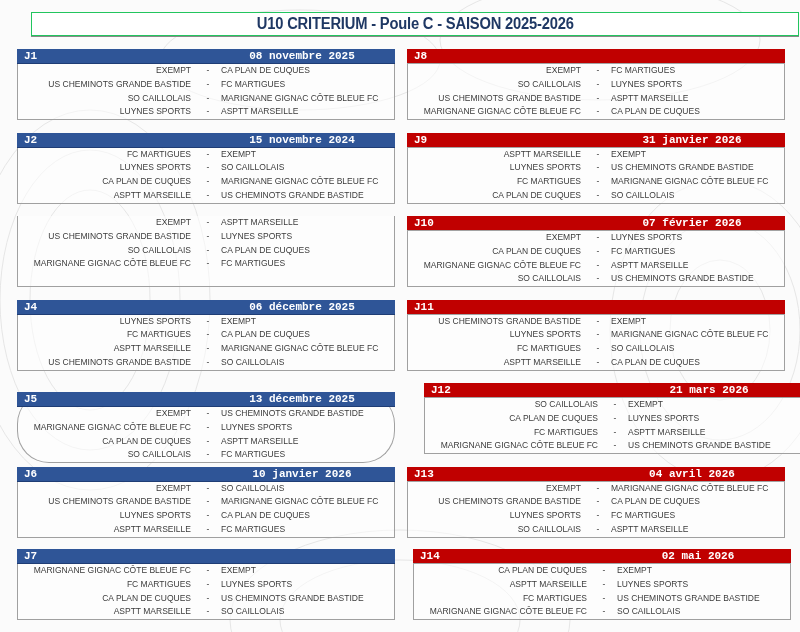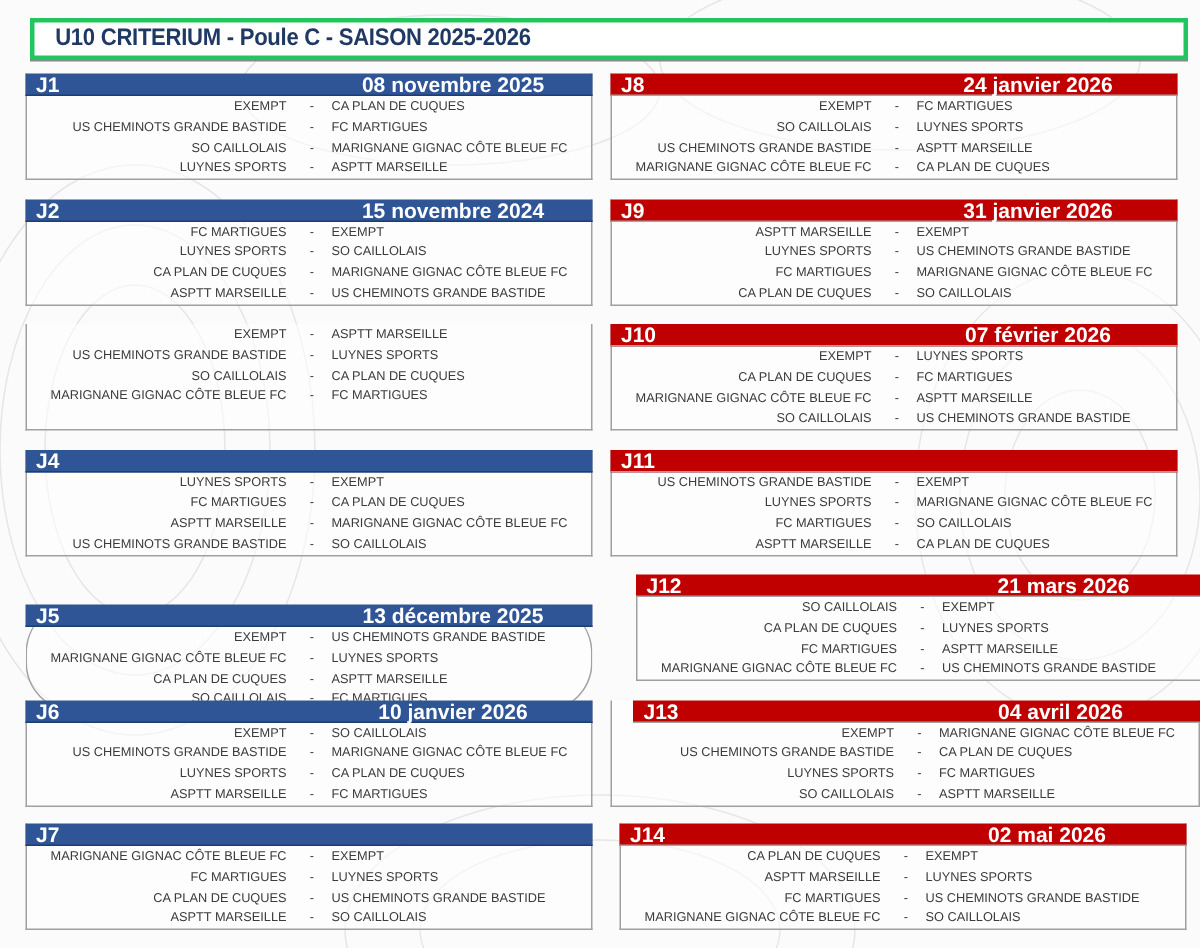--- a/index.html
+++ b/index.html
@@ -3,37 +3,37 @@
 <meta charset="utf-8">
 <style>
   html, body { margin: 0; padding: 0; }
   body {
     width: 800px; height: 632px; overflow: hidden; position: relative;
     background: #fbfbfb;
     font-family: "Liberation Sans", sans-serif;
   }
   .bg-pattern { position: absolute; inset: 0; z-index: 0; }
   .title-box {
-    position: absolute; left: 20px; top: 12px; width: 766px; height: 22px;
-    border: 3px solid #22c55e; background: #ffffff; z-index: 1;
-    display: flex; align-items: center; justify-content: flex-start;
+    position: absolute; left: 31px; top: 12px; width: 766px; height: 22px;
+    border: 1px solid #22c55e; background: #ffffff; z-index: 1;
+    display: flex; align-items: center; justify-content: center;
     box-shadow: 0 1px 0 #888;
   }
   .title-text {
     font-family: "Liberation Sans", sans-serif;
     font-weight: bold; font-size: 16px; color: #1f3864; letter-spacing: -0.2px;
     transform: scaleX(0.92);
   }
   .block {
     position: absolute; width: 376px; height: 70px; z-index: 1;
     border: 1px solid #a0a0a0; border-top: none; background: rgba(255,255,255,0.55);
   }
   .block .hdr {
-    position: relative; height: 14px; color: #fff; font-weight: bold; font-size: 14px;
-    line-height: 14px; margin: 0 -1px;
+    position: relative; height: 14px; color: #fff; font-weight: bold; font-size: 11px;
+    line-height: 14px; margin: 0 -1px; font-family: Liberation Mono, monospace;
   }
   .block.blue .hdr { background: #2f5597; border-bottom: 1px solid #1f3d75; }
   .block.red .hdr { background: #c00000; border-bottom: 1px solid #a3a3a3; }
   .hdr .round { position: absolute; left: 7px; top: 0; }
   .hdr .date { position: absolute; left: 200px; width: 170px; text-align: center; top: 0; font-weight: bold; }
   .row {
     position: relative; height: 13.8px; font-size: 8.5px; line-height: 13.8px; color: #3b3b3b;
     text-transform: uppercase; white-space: nowrap;
   }
   .row .home { position: absolute; right: 203px; text-align: right; }
@@ -136,44 +136,45 @@
   <div class="row">
       <span class="home">MARIGNANE GIGNAC CÔTE BLEUE FC</span>
       <span class="sep">-</span>
       <span class="away">FC MARTIGUES</span>
     </div>
 </div>
 
 <div class="block blue" style="left:17px; top:299.5px;">
   <div class="hdr">
     <span class="round">J4</span>
-  </div>
-  <div class="row">
-      <span class="home">LUYNES SPORTS</span>
-      <span class="sep">-</span>
-      <span class="away">EXEMPT</span>
-    </div>
-  <div class="row">
-      <span class="home">FC MARTIGUES</span>
-      <span class="sep">-</span>
-      <span class="away">CA PLAN DE CUQUES</span>
-    </div>
-  <div class="row">
-      <span class="home">ASPTT MARSEILLE</span>
-      <span class="sep">-</span>
-      <span class="away">MARIGNANE GIGNAC CÔTE BLEUE FC</span>
-    </div>
-  <div class="row">
-      <span class="home">US CHEMINOTS GRANDE BASTIDE</span>
-      <span class="sep">-</span>
-      <span class="away">SO CAILLOLAIS</span>
-    </div>
-</div>
-
-<div class="block blue" style="left:17px; top:403px;border-radius:32px;">
+    <span class="date">06 décembre 2025</span>
+  </div>
+  <div class="row">
+      <span class="home">LUYNES SPORTS</span>
+      <span class="sep">-</span>
+      <span class="away">EXEMPT</span>
+    </div>
+  <div class="row">
+      <span class="home">FC MARTIGUES</span>
+      <span class="sep">-</span>
+      <span class="away">CA PLAN DE CUQUES</span>
+    </div>
+  <div class="row">
+      <span class="home">ASPTT MARSEILLE</span>
+      <span class="sep">-</span>
+      <span class="away">MARIGNANE GIGNAC CÔTE BLEUE FC</span>
+    </div>
+  <div class="row">
+      <span class="home">US CHEMINOTS GRANDE BASTIDE</span>
+      <span class="sep">-</span>
+      <span class="away">SO CAILLOLAIS</span>
+    </div>
+</div>
+
+<div class="block blue" style="left:17px; top:392px;border-radius:32px;">
   <div class="hdr">
     <span class="round">J5</span>
     <span class="date">13 décembre 2025</span>
   </div>
   <div class="row">
       <span class="home">EXEMPT</span>
       <span class="sep">-</span>
       <span class="away">US CHEMINOTS GRANDE BASTIDE</span>
     </div>
   <div class="row">
@@ -242,21 +243,20 @@
   <div class="row">
       <span class="home">ASPTT MARSEILLE</span>
       <span class="sep">-</span>
       <span class="away">SO CAILLOLAIS</span>
     </div>
 </div>
 
 <div class="block red right" style="left:407px; top:49px;">
   <div class="hdr">
     <span class="round">J8</span>
-    <span class="date">24 janvier 2026</span>
   </div>
   <div class="row">
       <span class="home">EXEMPT</span>
       <span class="sep">-</span>
       <span class="away">FC MARTIGUES</span>
     </div>
   <div class="row">
       <span class="home">SO CAILLOLAIS</span>
       <span class="sep">-</span>
       <span class="away">LUYNES SPORTS</span>
@@ -373,21 +373,21 @@
       <span class="sep">-</span>
       <span class="away">ASPTT MARSEILLE</span>
     </div>
   <div class="row">
       <span class="home">MARIGNANE GIGNAC CÔTE BLEUE FC</span>
       <span class="sep">-</span>
       <span class="away">US CHEMINOTS GRANDE BASTIDE</span>
     </div>
 </div>
 
-<div class="block red right" style="left:407px; top:466.5px;padding-left:15px;">
+<div class="block red right" style="left:407px; top:466.5px;">
   <div class="hdr">
     <span class="round">J13</span>
     <span class="date">04 avril 2026</span>
   </div>
   <div class="row">
       <span class="home">EXEMPT</span>
       <span class="sep">-</span>
       <span class="away">MARIGNANE GIGNAC CÔTE BLEUE FC</span>
     </div>
   <div class="row">

